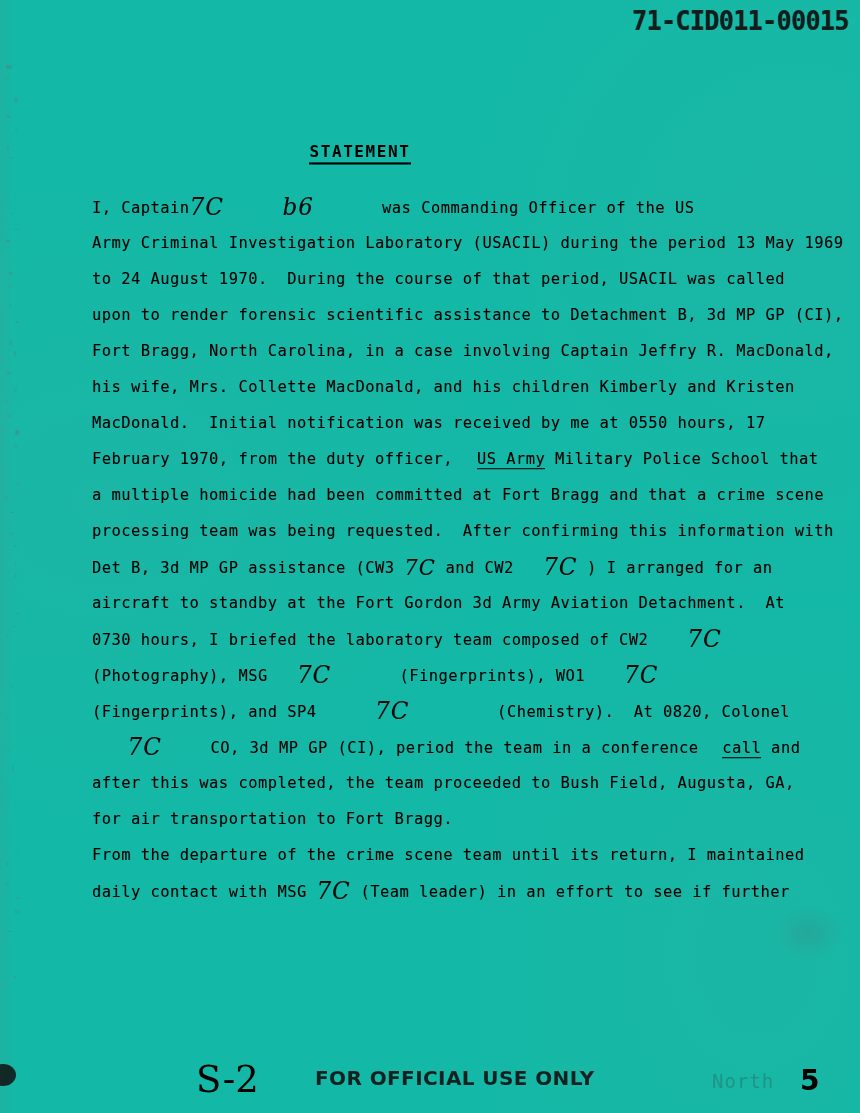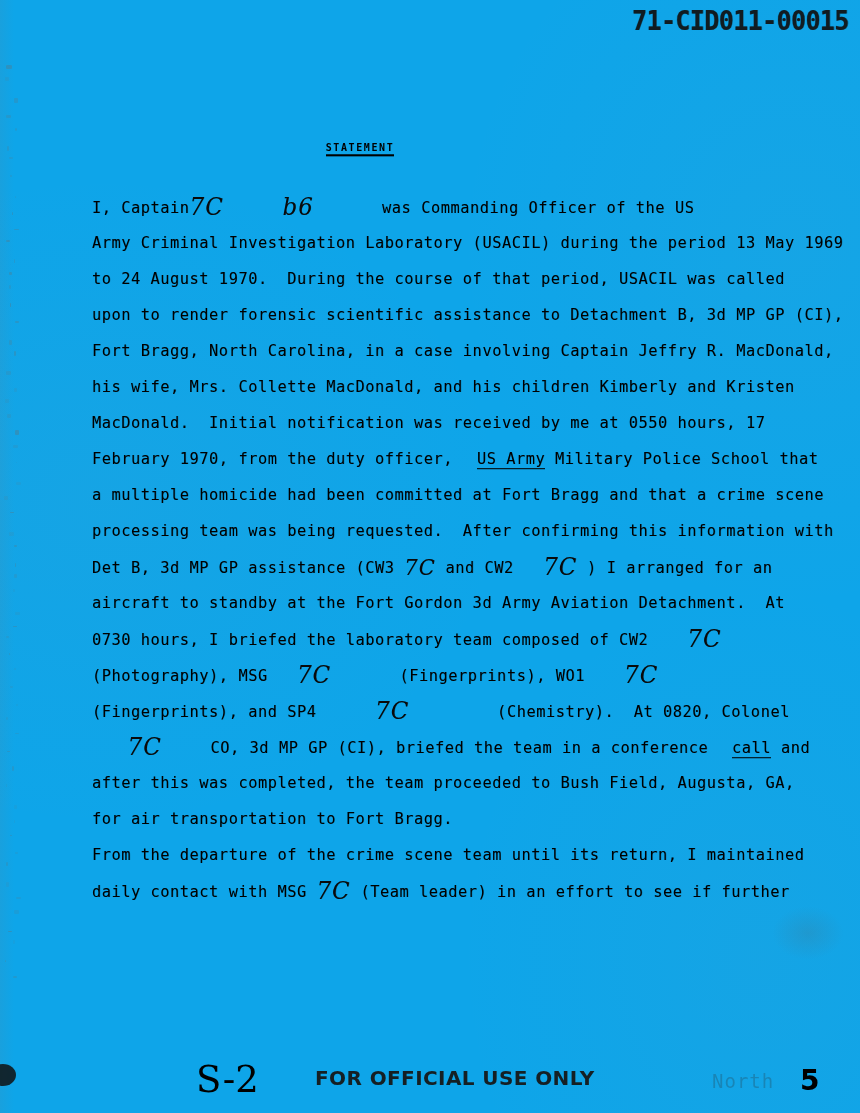--- a/index.html
+++ b/index.html
@@ -5,21 +5,21 @@
   html, body {
     margin: 0;
     padding: 0;
     background: #ffffff;
   }
 
   #page {
     position: relative;
     width: 860px;
     height: 1113px;
-    background: #0ea5e9;
+    background: #14b8a6;
     overflow: hidden;
     font-family: "DejaVu Sans Mono", monospace;
     color: #000000;
   }
 
   
   .paper-tint {
     position: absolute;
     inset: 0;
     background:
@@ -61,21 +61,21 @@
     opacity: 0.92;
   }
 
   
   .doc-title {
     position: absolute;
     top: 142px;
     left: 0;
     width: 720px;
     text-align: center;
-    font-size: 10px;
+    font-size: 16px;
     font-weight: 700;
     letter-spacing: 1.6px;
     transform: scaleY(1.04);
   }
   .doc-title span {
     border-bottom: 2px solid #000;
     padding-bottom: 1px;
   }
 
   
@@ -283,21 +283,21 @@
     <div class="ln"><span>Det B, 3d MP GP assistance (CW3 </span><span class="hw sm">7C</span><span> and CW2 </span><span>  </span><span class="hw">7C</span><span> ) I arranged for an</span></div>
 
     <div class="ln">aircraft to standby at the Fort Gordon 3d Army Aviation Detachment.  At</div>
 
     <div class="ln"><span>0730 hours, I briefed the laboratory team composed of CW2 </span><span>   </span><span class="hw">7C</span></div>
 
     <div class="ln"><span>(Photography), MSG </span><span>  </span><span class="hw">7C</span><span>      </span><span> (Fingerprints), WO1 </span><span>   </span><span class="hw">7C</span></div>
 
     <div class="ln"><span>(Fingerprints), and SP4 </span><span>     </span><span class="hw">7C</span><span>        </span><span> (Chemistry).  At 0820, Colonel</span></div>
 
-    <div class="ln indent"><span>  </span><span class="hw">7C</span><span>    </span><span> CO, 3d MP GP (CI), briefed the team in a conference </span><span class="u">call</span><span> and</span></div>
+    <div class="ln indent"><span>  </span><span class="hw">7C</span><span>    </span><span> CO, 3d MP GP (CI), period the team in a conference </span><span class="u">call</span><span> and</span></div>
 
     <div class="ln">after this was completed, the team proceeded to Bush Field, Augusta, GA,</div>
     <div class="ln">for air transportation to Fort Bragg.</div>
     <div class="ln">From the departure of the crime scene team until its return, I maintained</div>
 
     <div class="ln"><span>daily contact with MSG </span><span class="hw">7C</span><span> (Team leader) in an effort to see if further</span></div>
 
   </div>
 
   <div class="smudge-tr"></div>

